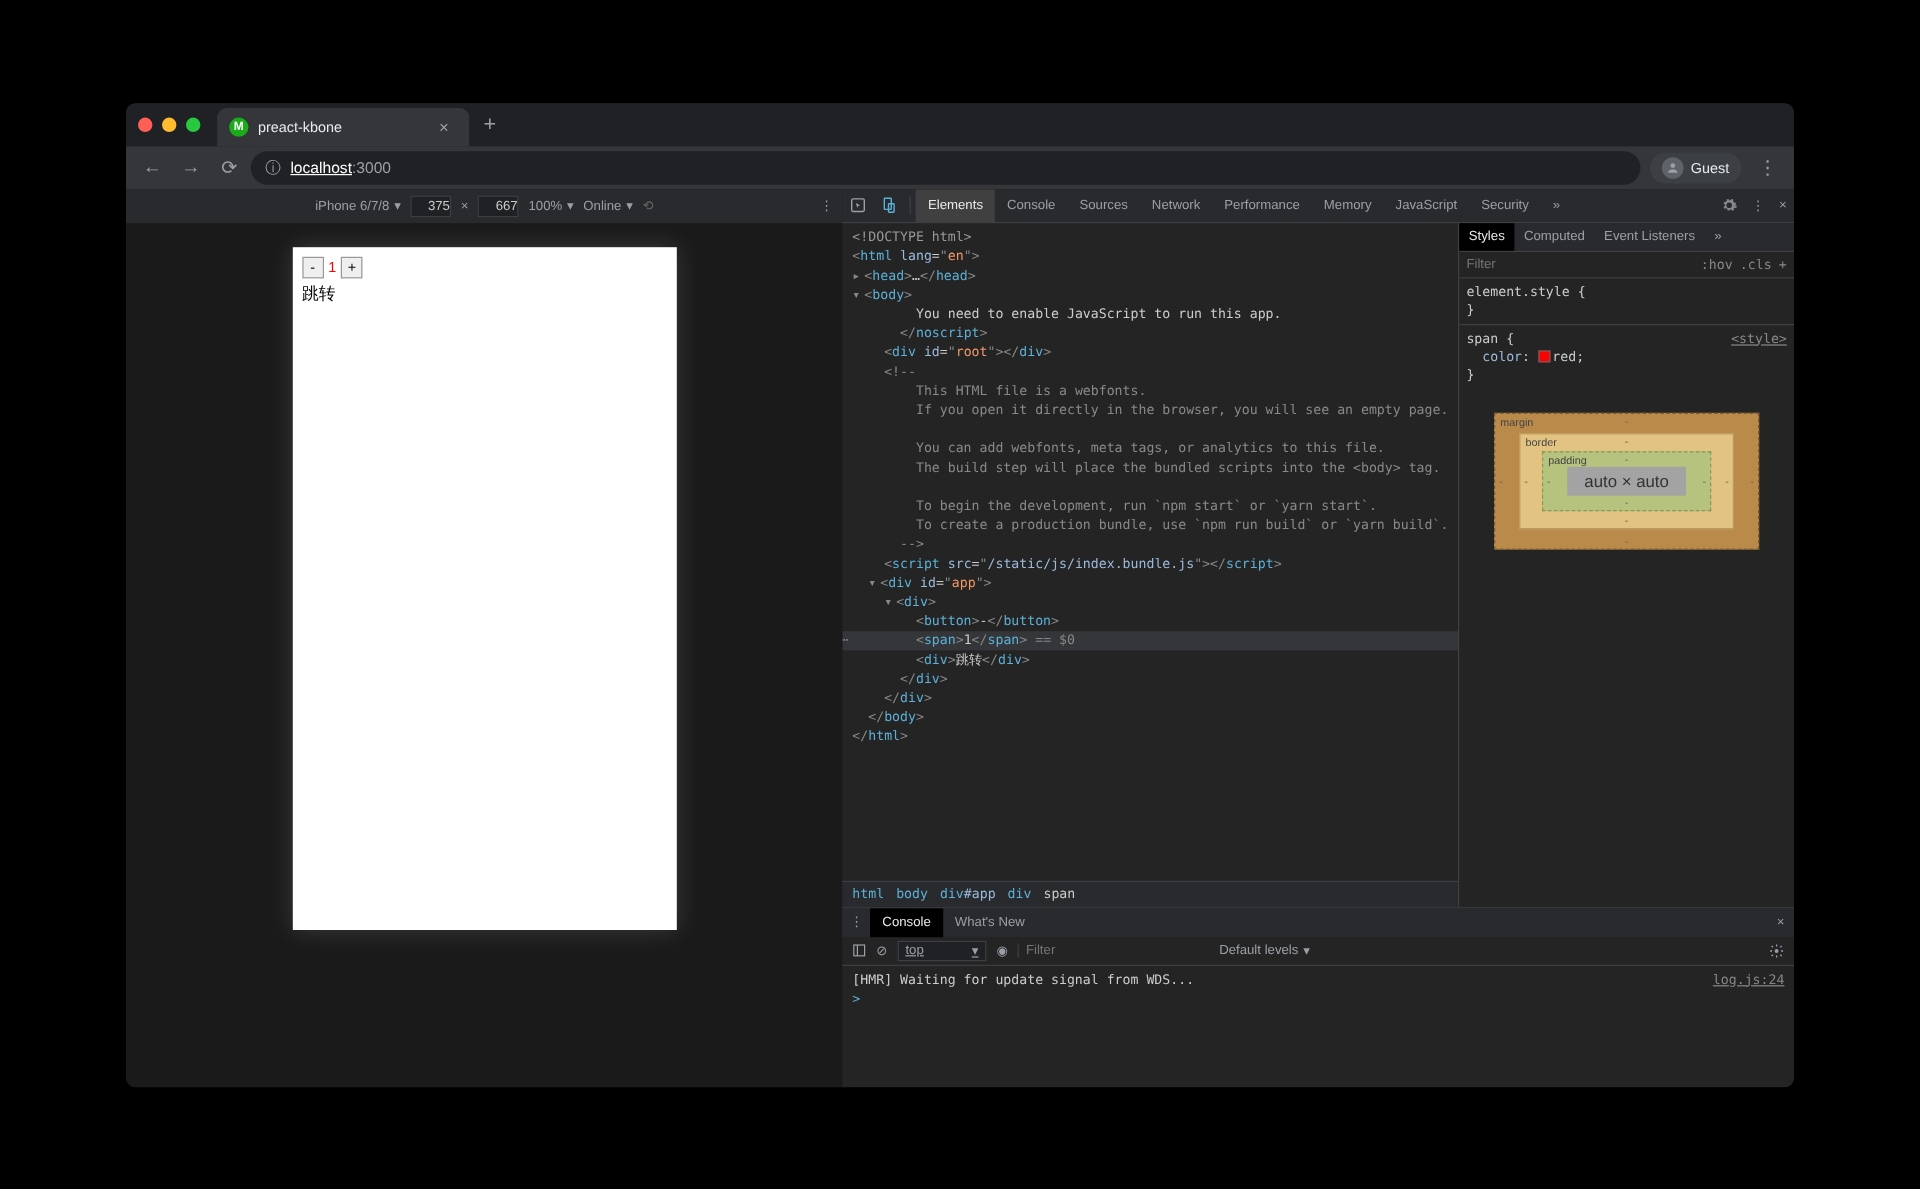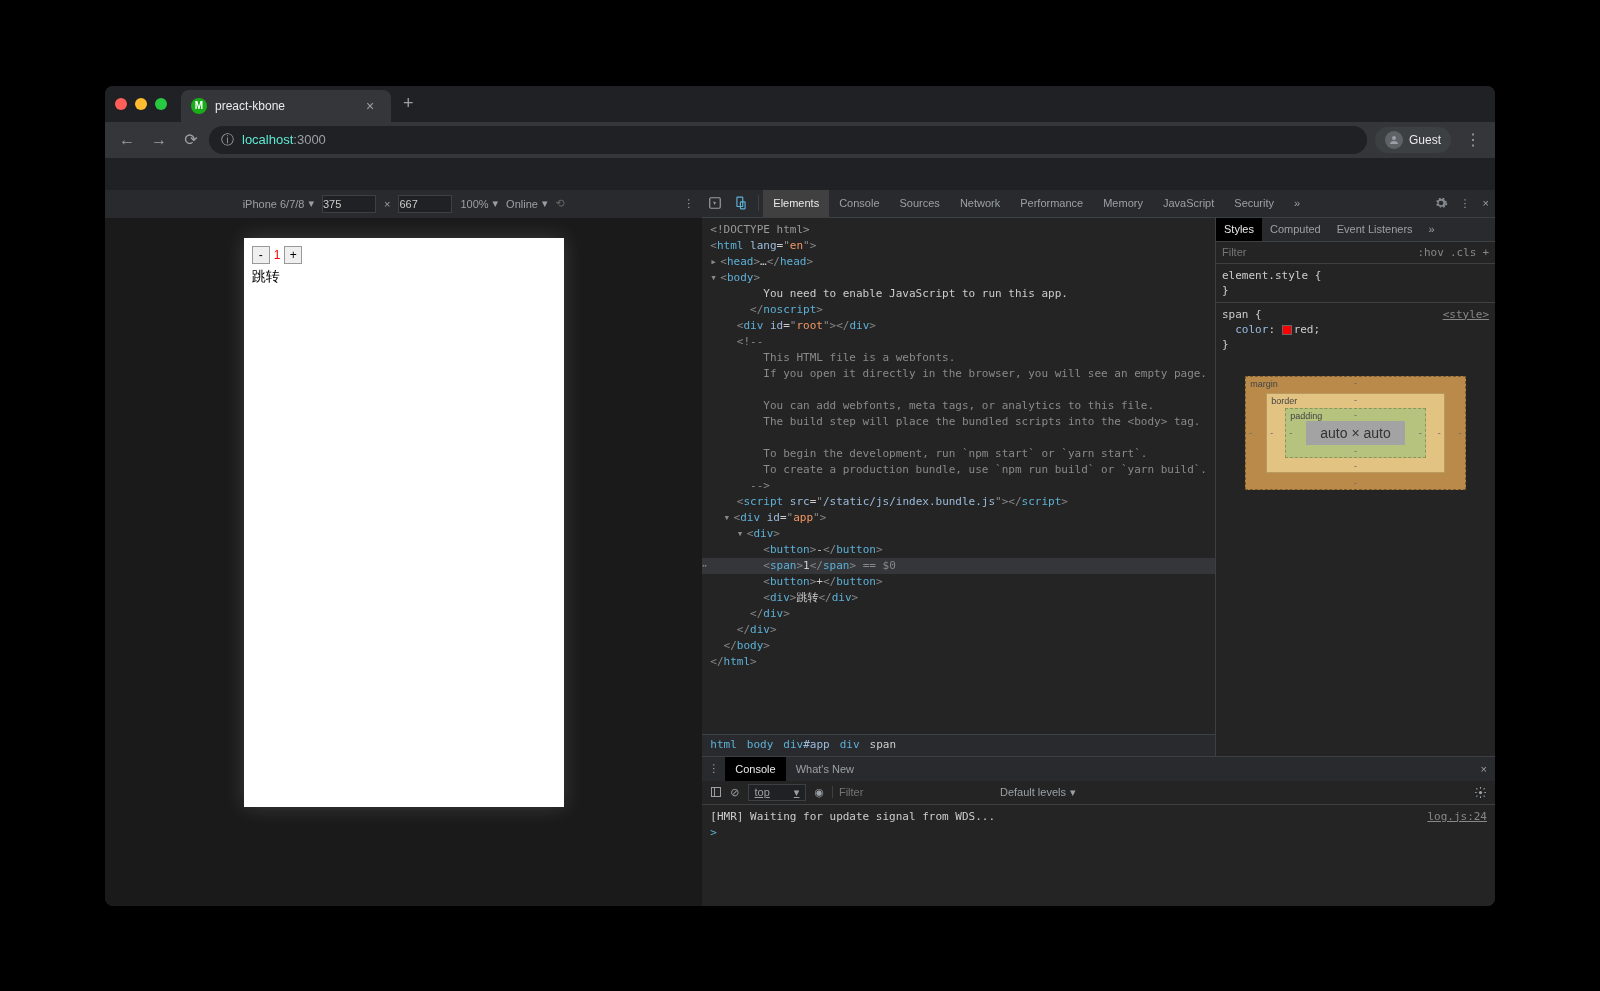--- a/index.html
+++ b/index.html
@@ -18,34 +18,34 @@
 .favicon { width: 16px; height: 16px; border-radius: 50%; background: #1aad19; display: flex; align-items: center; justify-content: center; color: #fff; font-weight: bold; font-size: 10px; }
 .tab-title { flex: 1; font-size: 12px; }
 .tab-close { width: 14px; height: 14px; display: flex; align-items: center; justify-content: center; color: #9aa0a6; font-size: 14px; }
 .new-tab { margin-left: 8px; color: #9aa0a6; font-size: 18px; padding: 4px; }
 
 
 .urlbar { height: 36px; background: #35363a; display: flex; align-items: center; padding: 0 8px; gap: 4px; }
 .nav-btn { width: 28px; height: 28px; display: flex; align-items: center; justify-content: center; color: #9aa0a6; font-size: 16px; border-radius: 50%; }
 .url-field { flex: 1; height: 28px; background: #202124; border-radius: 14px; display: flex; align-items: center; padding: 0 12px; gap: 8px; color: #e8eaed; font-size: 13px; }
 .url-field .info { color: #9aa0a6; }
-.url-host { color: #5eead4; }
+.url-host { color: #ffffff; text-decoration: underline; }
 .url-path { color: #9aa0a6; }
 .guest { display: flex; align-items: center; gap: 6px; background: #3c4043; padding: 4px 10px; border-radius: 14px; color: #e8eaed; font-size: 12px; margin: 0 4px; }
 .guest-avatar { width: 18px; height: 18px; border-radius: 50%; background: #5f6368; display: flex; align-items: center; justify-content: center; }
 .menu-dots { color: #9aa0a6; padding: 0 6px; font-size: 16px; letter-spacing: 0; }
 
 
-.main { flex: 1; display: flex; margin-top: 32px; }
+.main { flex: 1; display: flex; }
 
 
 .preview-pane { width: 600px; background: #1a1a1a; display: flex; flex-direction: column; }
 .device-bar { height: 28px; background: #292a2d; display: flex; align-items: center; justify-content: center; gap: 8px; font-size: 11px; color: #9aa0a6; position: relative; }
 .device-sel { display: flex; align-items: center; gap: 4px; }
-.dim-input { background: #202124; border: 1px solid #3c4043; width: 54px; height: 18px; text-align: left; color: #ccc; font-size: 11px; }
+.dim-input { background: #202124; border: 1px solid #3c4043; width: 34px; height: 18px; text-align: right; color: #ccc; font-size: 11px; }
 .device-bar .more { position: absolute; right: 8px; }
 .preview-body { flex: 1; display: flex; justify-content: center; padding-top: 20px; }
 .phone-frame { width: 320px; height: 569px; background: #fff; box-shadow: 0 0 20px rgba(255,255,255,0.15); padding: 8px; }
 .app-row { display: flex; align-items: center; gap: 2px; }
 .app-btn { width: 18px; height: 18px; background: #efefef; border: 1px solid #999; font-size: 12px; display: flex; align-items: center; justify-content: center; color: #000; }
 .app-count { color: red; font-size: 12px; padding: 0 2px; }
 .app-link { color: #000; font-size: 14px; margin-top: 4px; }
 
 
 .devtools { flex: 1; display: flex; flex-direction: column; background: #242424; }
@@ -108,21 +108,21 @@
 .bm-margin > .bm-dash.b, .bm-border > .bm-dash.b, .bm-padding > .bm-dash.b { bottom: 1px; left: 50%; transform: translateX(-50%); }
 .bm-margin > .bm-dash.l, .bm-border > .bm-dash.l, .bm-padding > .bm-dash.l { left: 3px; top: 50%; transform: translateY(-50%); }
 .bm-margin > .bm-dash.r, .bm-border > .bm-dash.r, .bm-padding > .bm-dash.r { right: 3px; top: 50%; transform: translateY(-50%); }
 
 
 .drawer { height: 150px; border-top: 1px solid #3c4043; background: #242424; display: flex; flex-direction: column; font-size: 11px; }
 .drawer-tabs { height: 24px; background: #292a2d; display: flex; align-items: center; color: #9aa0a6; }
 .drawer-tabs .dt-tab.active { background: #000; color: #eaeaea; }
 .drawer-tabs .close-x { margin-left: auto; padding: 0 8px; }
 .drawer-toolbar { height: 24px; display: flex; align-items: center; gap: 8px; padding: 0 8px; border-bottom: 1px solid #3c4043; color: #9aa0a6; }
-.ctx-sel { background: #202124; border: 1px solid #3c4043; padding: 1px 6px; display: flex; gap: 4px; text-decoration: underline; }
+.ctx-sel { background: #202124; border: 1px solid #3c4043; padding: 1px 6px; display: flex; gap: 20px; text-decoration: underline; }
 .dr-filter { background: transparent; border: none; border-left: 1px solid #3c4043; padding: 0 6px; flex: 0 0 160px; color: #ccc; outline: none; font-size: 11px; }
 .levels { display: flex; align-items: center; gap: 4px; }
 .drawer-body { flex: 1; padding: 4px 8px; font-family: Menlo, monospace; line-height: 16px; }
 .log-line { display: flex; }
 .log-msg { color: #ccc; white-space: pre; }
 .log-src { margin-left: auto; color: #888; text-decoration: underline; }
 .prompt { color: #5db0d7; }
 
 svg { display: block; }
 </style>
@@ -252,21 +252,20 @@
             <div class="tree-line">        <span class="t-comment">The build step will place the bundled scripts into the &lt;body&gt; tag.</span></div>
             <div class="tree-line"> </div>
             <div class="tree-line">        <span class="t-comment">To begin the development, run `npm start` or `yarn start`.</span></div>
             <div class="tree-line">        <span class="t-comment">To create a production bundle, use `npm run build` or `yarn build`.</span></div>
             <div class="tree-line">      <span class="t-comment">--&gt;</span></div>
             <div class="tree-line">    <span class="t-ang">&lt;</span><span class="t-tag">script</span> <span class="t-attr">src</span>=<span class="t-ang">"</span><span class="t-link">/static/js/index.bundle.js</span><span class="t-ang">"&gt;&lt;/</span><span class="t-tag">script</span><span class="t-ang">&gt;</span></div>
             <div class="tree-line">  <span class="caret">▾</span><span class="t-ang">&lt;</span><span class="t-tag">div</span> <span class="t-attr">id</span>=<span class="t-ang">"</span><span class="t-val">app</span><span class="t-ang">"&gt;</span></div>
             <div class="tree-line">    <span class="caret">▾</span><span class="t-ang">&lt;</span><span class="t-tag">div</span><span class="t-ang">&gt;</span></div>
             <div class="tree-line">        <span class="t-ang">&lt;</span><span class="t-tag">button</span><span class="t-ang">&gt;</span><span class="t-text">-</span><span class="t-ang">&lt;/</span><span class="t-tag">button</span><span class="t-ang">&gt;</span></div>
             <div class="tree-line sel">        <span class="t-ang">&lt;</span><span class="t-tag">span</span><span class="t-ang">&gt;</span><span class="t-text">1</span><span class="t-ang">&lt;/</span><span class="t-tag">span</span><span class="t-ang">&gt;</span><span class="eq0"> == $0</span></div>
-            <div class="tree-line">        <span class="t-ang">&lt;</span><span class="t-tag">button</span><span class="t-ang">&gt;</span><span class="t-text">+</span><span class="t-ang">&lt;/</span><span class="t-tag">button</span><span class="t-ang">&gt;</span></div>
             <div class="tree-line">        <span class="t-ang">&lt;</span><span class="t-tag">div</span><span class="t-ang">&gt;</span><span class="t-text">跳转</span><span class="t-ang">&lt;/</span><span class="t-tag">div</span><span class="t-ang">&gt;</span></div>
             <div class="tree-line">      <span class="t-ang">&lt;/</span><span class="t-tag">div</span><span class="t-ang">&gt;</span></div>
             <div class="tree-line">    <span class="t-ang">&lt;/</span><span class="t-tag">div</span><span class="t-ang">&gt;</span></div>
             <div class="tree-line">  <span class="t-ang">&lt;/</span><span class="t-tag">body</span><span class="t-ang">&gt;</span></div>
             <div class="tree-line"><span class="t-ang">&lt;/</span><span class="t-tag">html</span><span class="t-ang">&gt;</span></div>
           </div>
           <div class="crumbs">
             <span class="crumb">html</span>
             <span class="crumb">body</span>
             <span class="crumb"><span>div</span><span class="id">#app</span></span>

